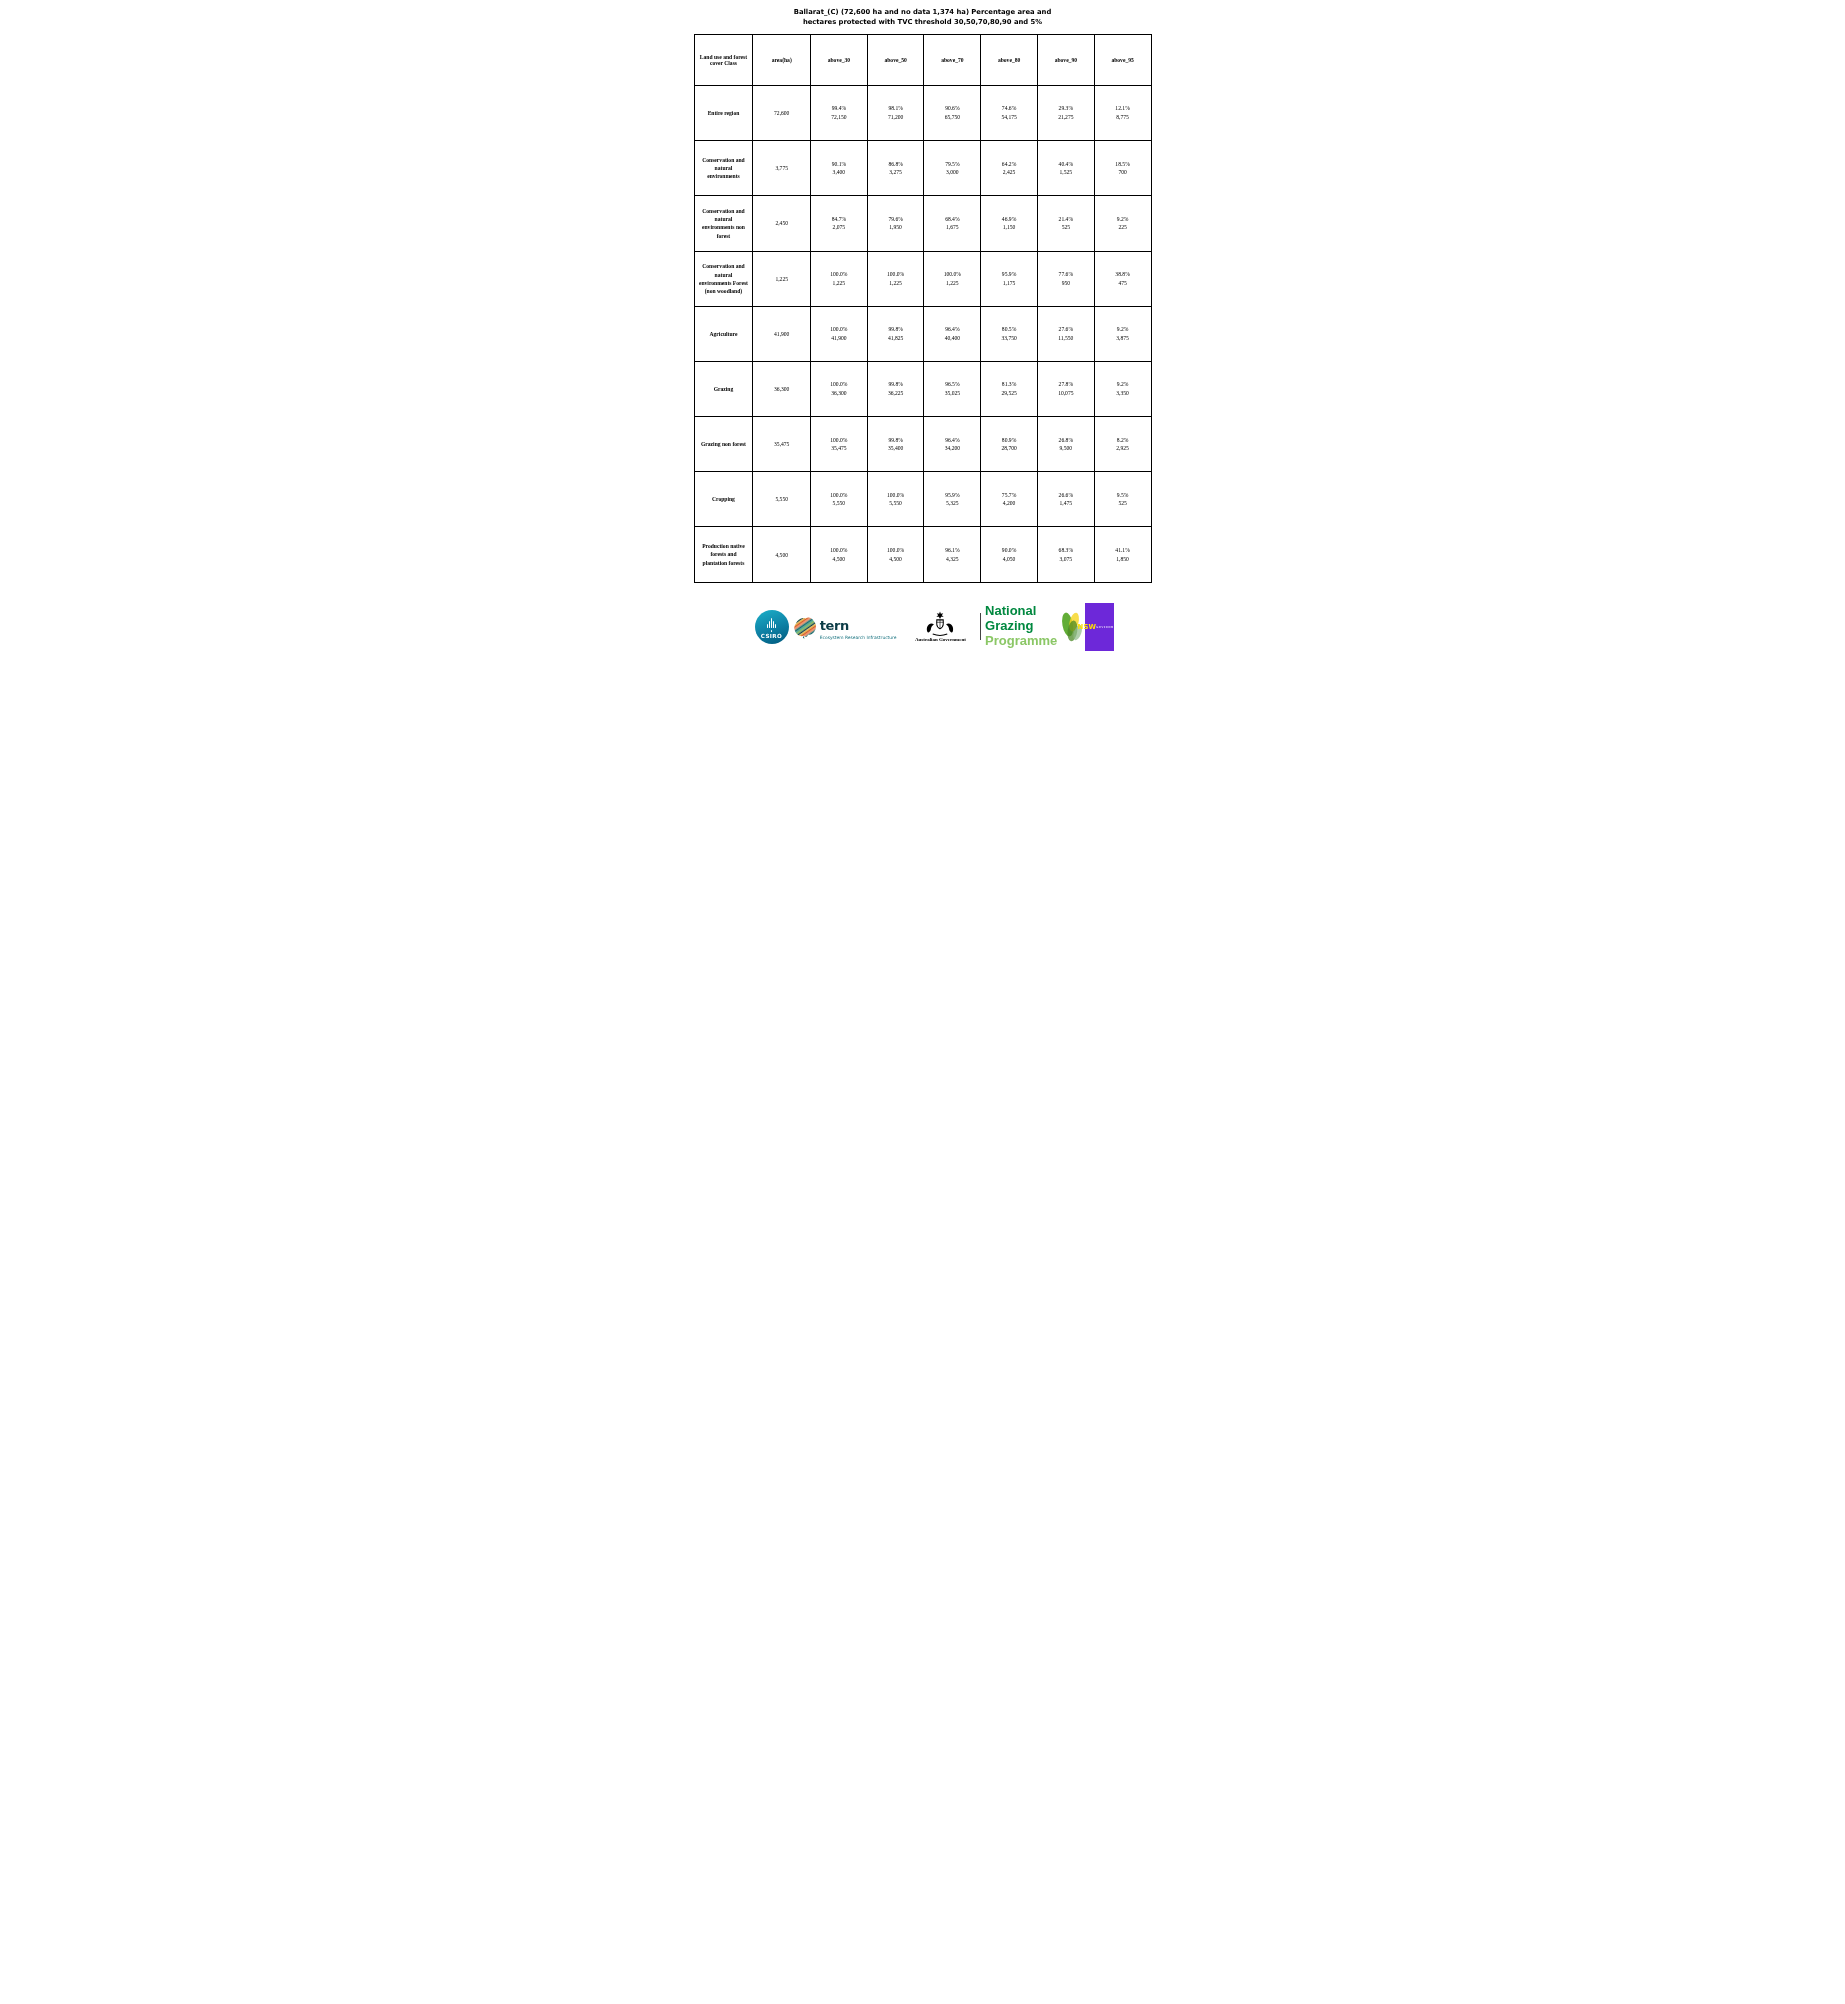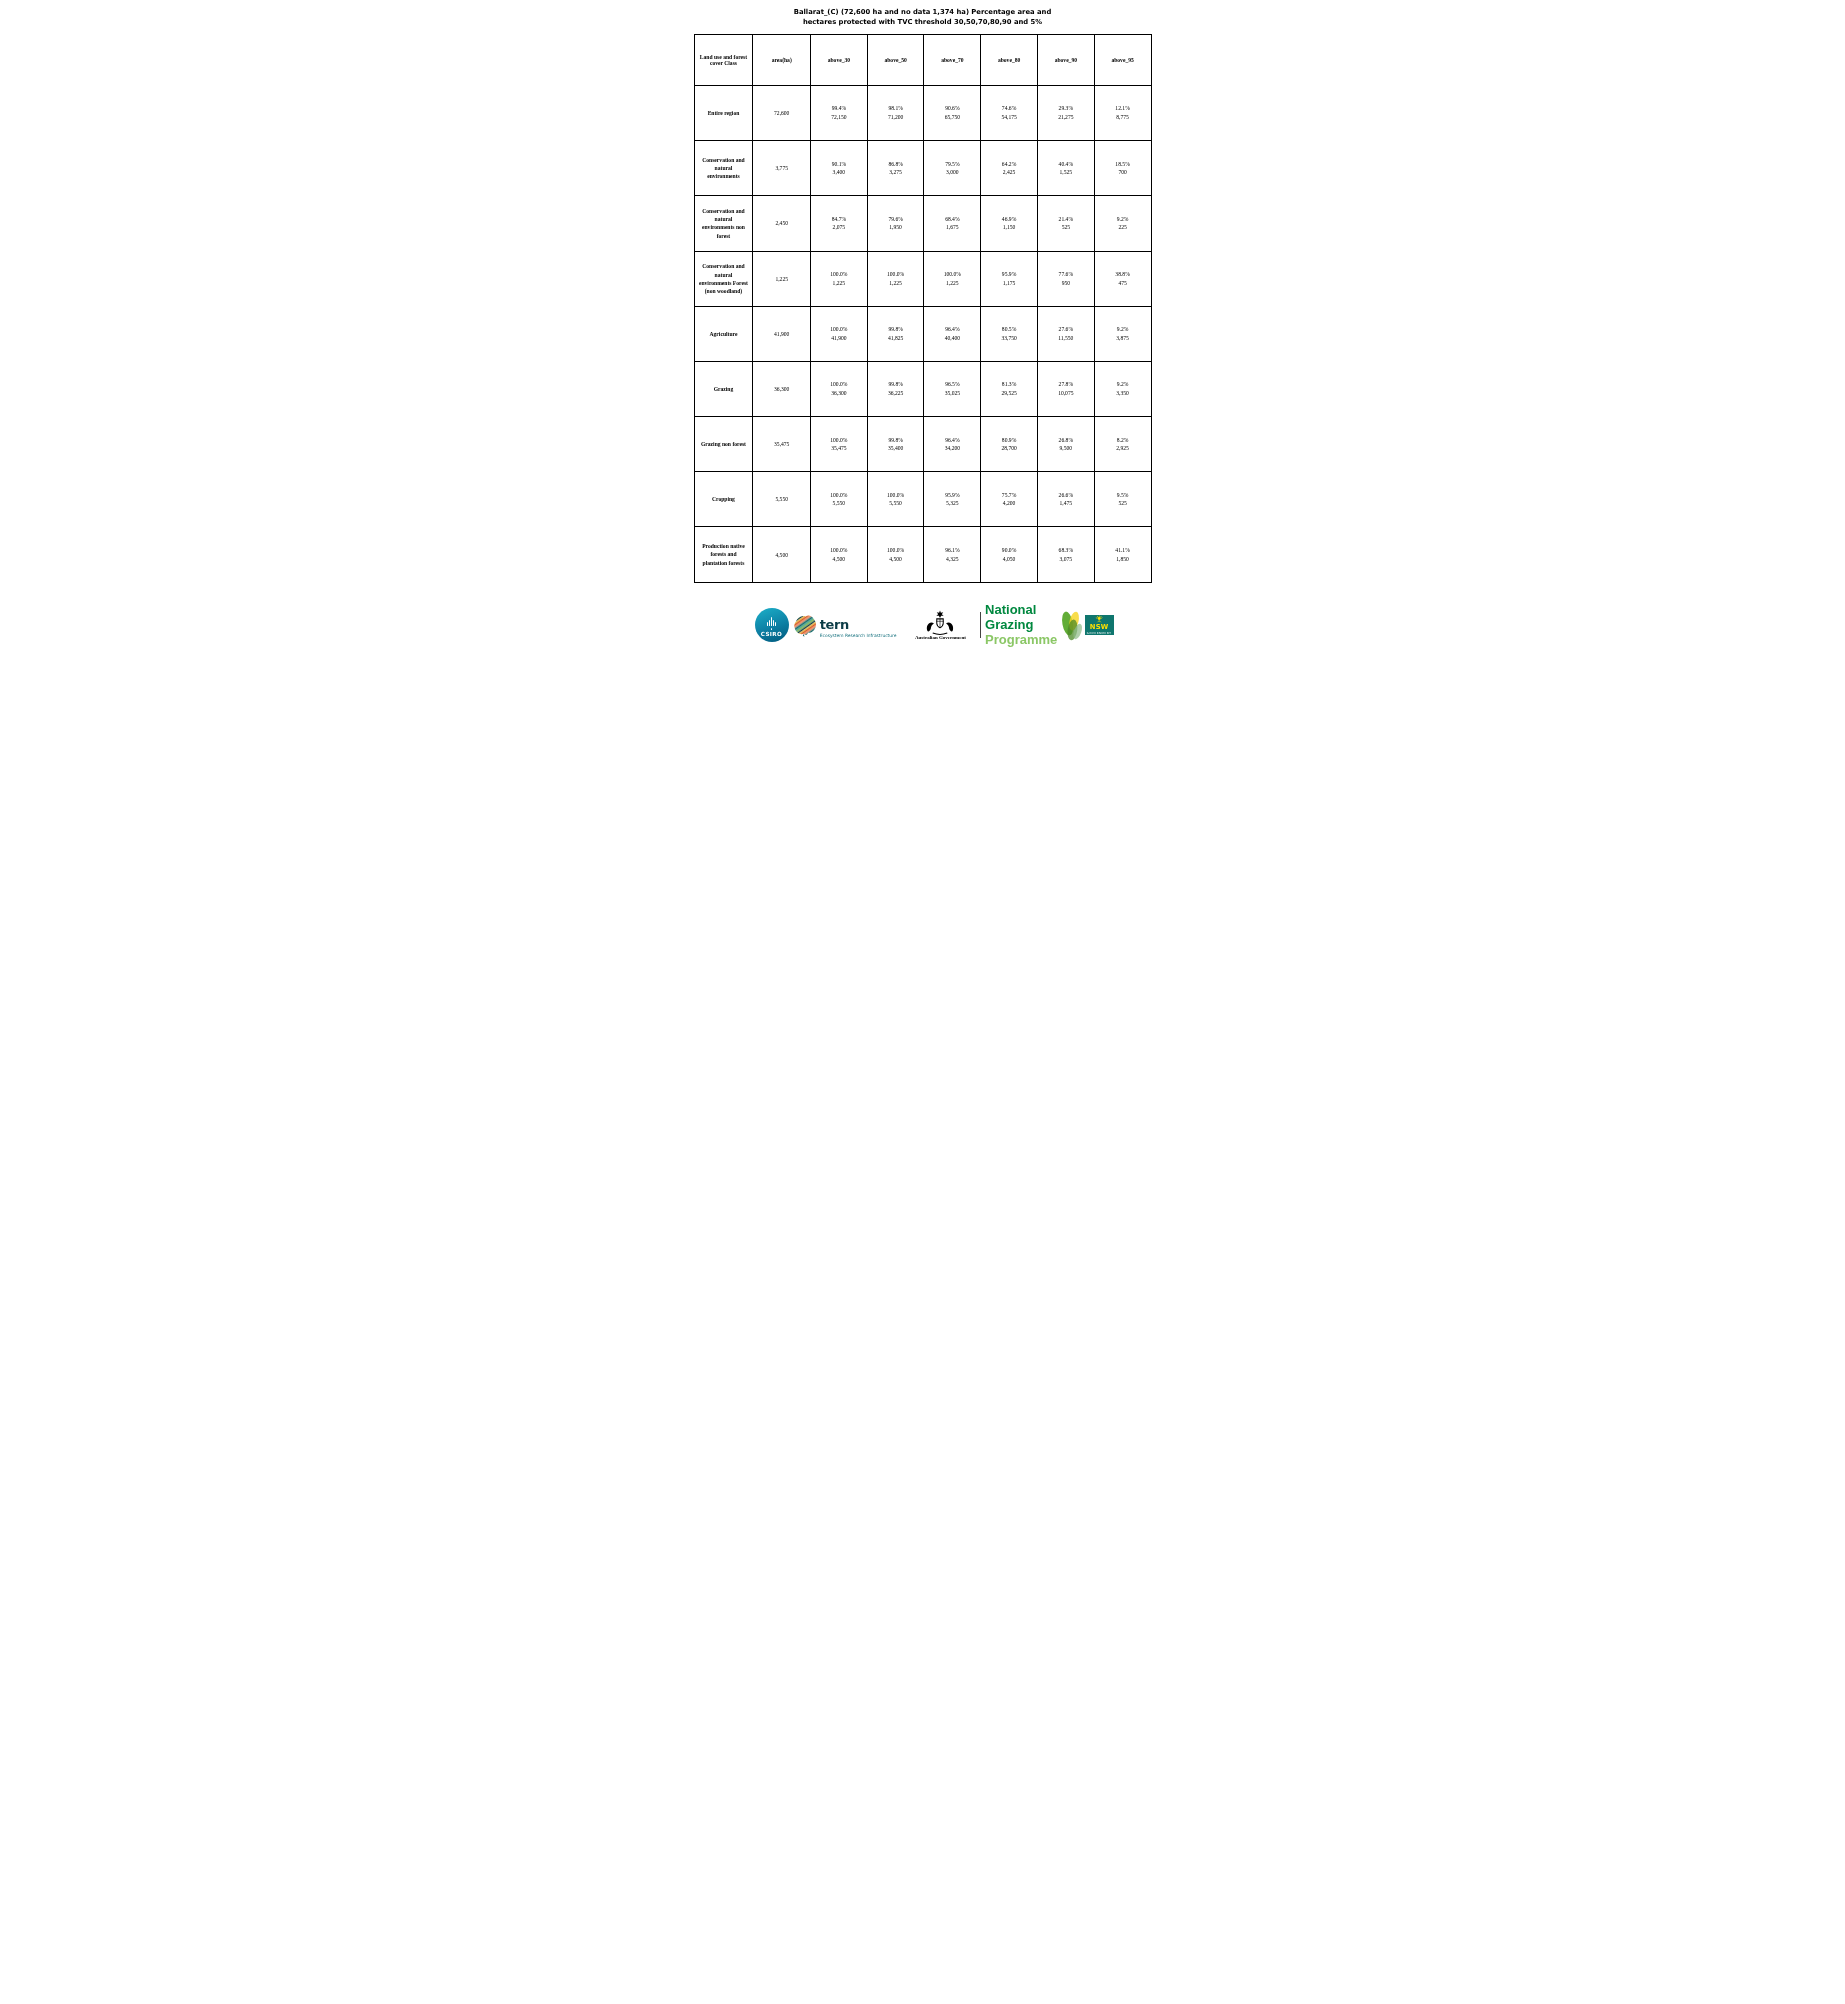--- a/index.html
+++ b/index.html
@@ -92,22 +92,22 @@
   .logo-landcare { display:flex; align-items:center; flex:0 0 auto; }
   .landcare-text { font-family:Liberation Sans, sans-serif; font-weight:700; font-size:13px; line-height:1.15; }
   .landcare-l1, .landcare-l2 { color:#00883f; }
   .landcare-l3 { color:#8bc766; font-weight:600; }
   .landcare-leaves { margin-left:0.8px; }
 
   .footer-spacer { flex:1 1 auto; }
 
   
   .logo-nsw {
-    width:29px; height:20px; background:#0f766e;
-    display:flex; flex-direction:column; align-items:center; justify-content:center;
+    width:29px; height:48px; background:#6d28d9;
+    display:flex; flex-direction:row; align-items:center; justify-content:center;
     flex:0 0 auto;
   }
   .nsw-acronym {
     font-family:"DejaVu Sans", sans-serif; font-weight:700;
     color:#ffe000; font-size:6.8px; letter-spacing:0.2px; margin-top:1.2px; line-height:1;
   }
   .nsw-label {
     font-family:"DejaVu Sans", sans-serif; color:#fff;
     font-size:2.6px; letter-spacing:0.6px; margin-top:1.2px;
   }

